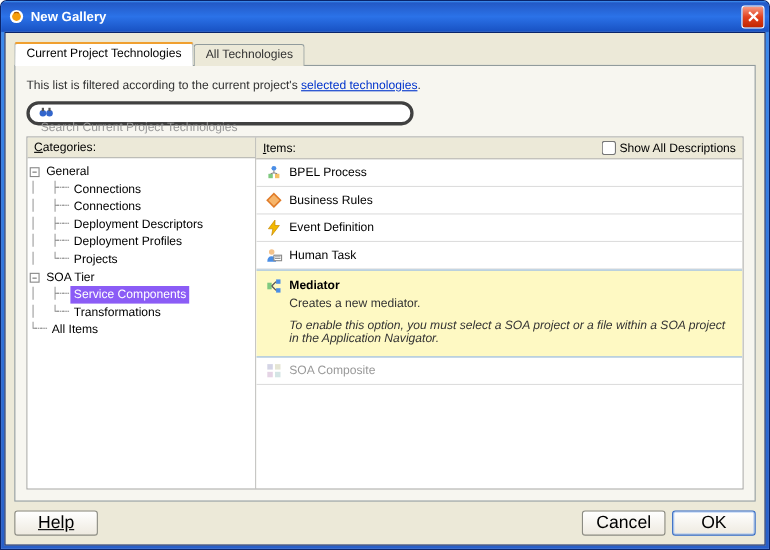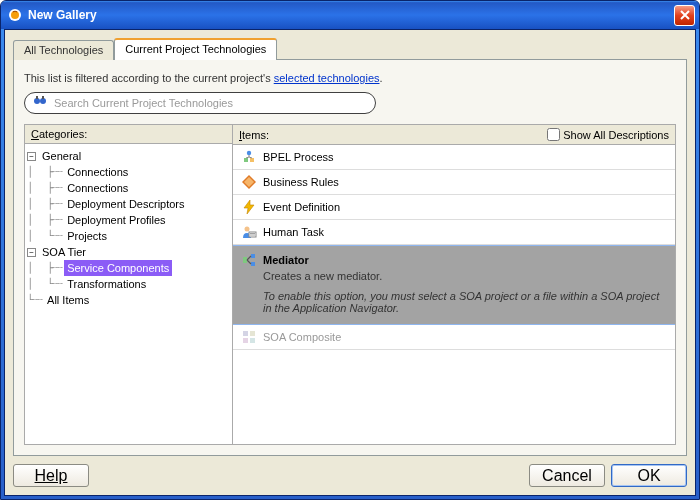--- a/index.html
+++ b/index.html
@@ -90,27 +90,28 @@
     padding: 10px;
     display: flex;
     flex-direction: column;
     overflow: hidden;
     background: #f7f6f0;
   }
   .filter-text { margin: 2px 0 8px 0; color: #333; }
   .filter-text a { color: #0033cc; text-decoration: underline; cursor: pointer; }
   .search-wrap {
     display: flex;
-    border: 1px solid #404040;
+    border: 3px solid #404040;
     border-radius: 11px;
     background: #fff;
     height: 22px;
     width: 352px;
     padding: 0 8px;
     margin-bottom: 10px;
+    flex-direction: column;
   }
   .search-wrap .sicon { width: 14px; height: 14px; margin-right: 5px; display:inline-flex; align-items:center; justify-content:center;}
   .search-wrap input {
     border: none; outline: none; flex: 1; font-size: 11px; color: #333; background: transparent;
   }
   .search-wrap input::placeholder { color: #999; }
   .split {
     flex: 1; display: flex; overflow: hidden; border: 1px solid #aaa;
   }
   .cats {
@@ -135,21 +136,21 @@
   .tlabel.sel { background: #8b5cf6; color: #fff; }
   .items {
     flex: 1; display: flex; flex-direction: column;
   }
   .items-list { flex: 1; background: #fff; overflow: auto; }
   .item-row {
     display: flex; align-items: center; padding: 4px 8px; border-bottom: 1px solid #ddd; cursor: pointer;
   }
   .item-row .iicon { width: 16px; height: 16px; margin-right: 6px; display:inline-flex; align-items:center; justify-content:center;}
   .item-row.selected {
-    display: block; background: #a3a3a3; border: 1px solid #8fb6ef; border-left: none; border-right:none; padding: 6px 8px 10px 8px;
+    display: block; background: #fef9c3; border: 1px solid #8fb6ef; border-left: none; border-right:none; padding: 6px 8px 10px 8px;
   }
   .item-row.selected .hdr { display: flex; align-items: center; }
   .item-row.selected .hdr .iicon { margin-right:6px; }
   .item-row.selected .hdr b { color: #000; }
   .item-row.selected .desc { margin: 2px 0 8px 22px; color: #333; }
   .item-row.selected .note { margin: 0 0 0 22px; color: #333; font-style: italic; }
   .item-row.disabled { color: #999; }
   .chk { display:flex; align-items:center; }
   .chk input { margin: 0 3px 0 0;}
   .btnbar {
@@ -189,22 +190,22 @@
     <span class="spacer"></span>
     <div class="close-btn">
       <svg width="10" height="10" viewBox="0 0 10 10">
           <path d="M1 1 L9 9 M9 1 L1 9" stroke="#fff" stroke-width="2"></path>
         </svg>
     </div>
   </div>
 
   <div class="client">
     <div class="tabs">
+      <div class="tab active">Current Project Technologies</div>
       <div class="tab inactive">All Technologies</div>
-      <div class="tab active">Current Project Technologies</div>
     </div>
 
     <div class="panel">
       <div class="filter-text">
         <span>This list is filtered according to the current project's </span><a>selected technologies</a><span>.</span>
       </div>
 
       <div class="search-wrap">
         <span class="sicon">
           <svg width="14" height="14" viewBox="0 0 14 14">

